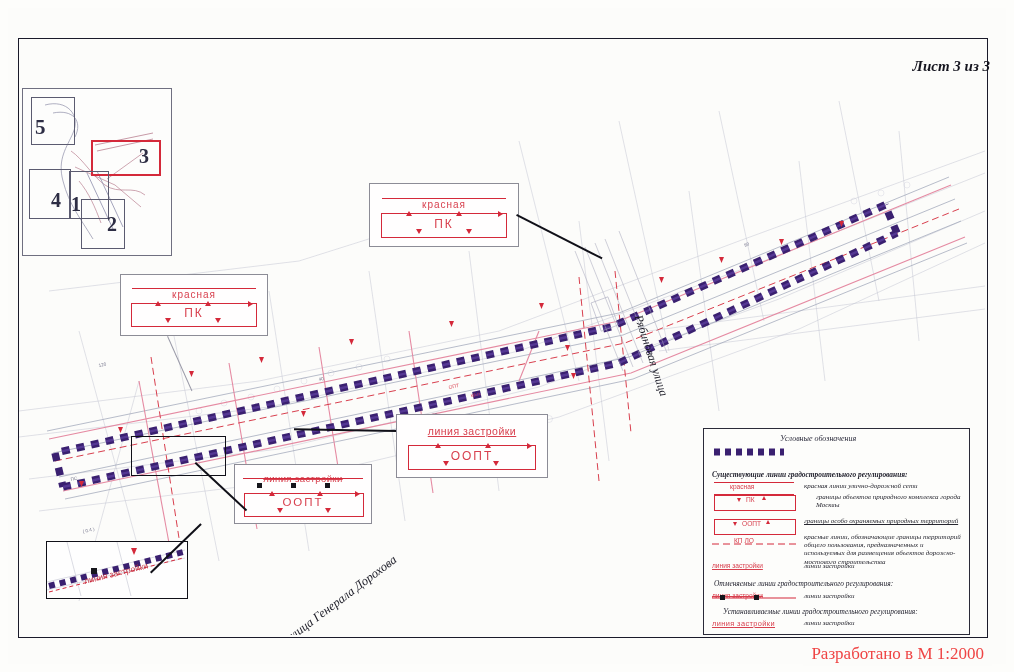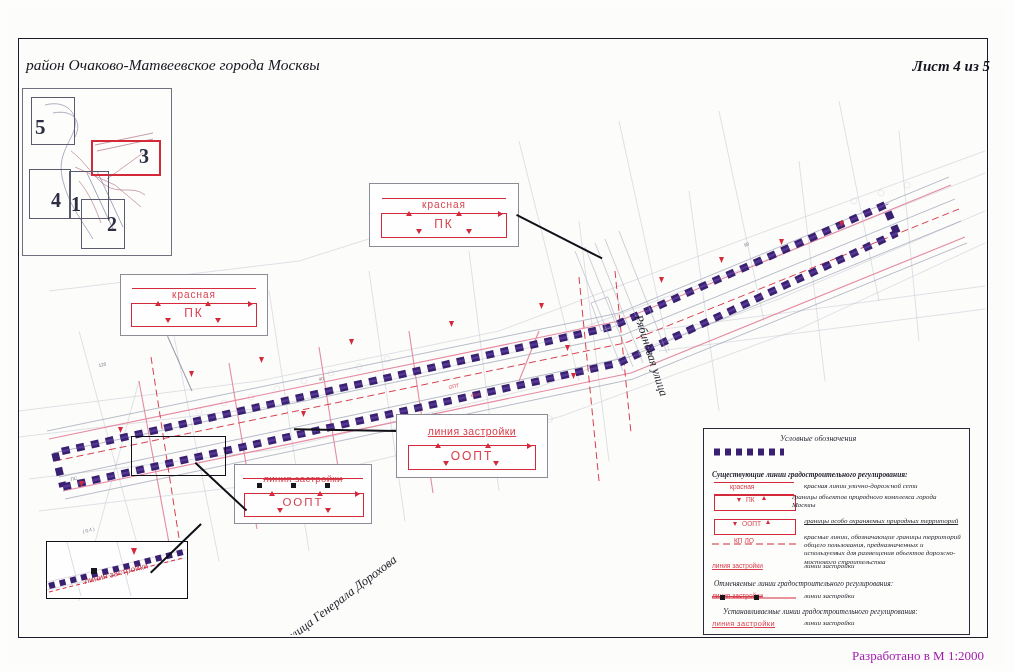--- a/index.html
+++ b/index.html
@@ -3,21 +3,21 @@
 <meta charset="utf-8">
 <style>
   html,body{margin:0;padding:0;background:#8d8d8d;}
   body{font-family:"Liberation Serif",serif;}
   #page{position:relative;width:1014px;height:672px;background:#fdfdfb;overflow:hidden;}
   #sheet{position:absolute;left:8px;top:8px;width:998px;height:656px;background:#fcfcfa;}
   .frame{position:absolute;border:1.6px solid #1a1a2a;}
   #outerframe{left:18px;top:38px;width:968px;height:598px;}
   #titletext{position:absolute;left:26px;top:56px;font-style:italic;font-size:15.5px;color:#15151f;white-space:nowrap;}
   #sheetno{position:absolute;right:24px;top:58px;font-style:italic;font-weight:bold;font-size:15px;color:#15151f;white-space:nowrap;}
-  #footer{position:absolute;right:22px;bottom:6px;font-size:13px;color:#a21caf;
+  #footer{position:absolute;right:22px;bottom:6px;font-size:17px;color:#ef4444;
           background:#fcfcfa;padding:2px 8px;white-space:nowrap;}
   #map{position:absolute;left:19px;top:81px;width:966px;height:554px;overflow:hidden;}
   svg{display:block;}
   .keymap{position:absolute;left:22px;top:88px;width:148px;height:166px;border:1.2px solid #6f6f80;background:#fdfdfc;}
   .kmbox{position:absolute;border:1px solid #5b5b70;background:rgba(255,255,255,0.0);}
   .kmnum{position:absolute;font-family:"Liberation Serif",serif;font-weight:bold;color:#2d2d44;}
   .cal{position:absolute;border:1.1px solid #8c8c96;background:#fffefe;}
   .cal .inner{position:absolute;border:1.3px solid #d4293a;}
   .cal .toplbl{position:absolute;width:100%;text-align:center;font-family:"Liberation Sans",sans-serif;
         color:#d8404e;letter-spacing:1px;white-space:nowrap;}
@@ -40,22 +40,21 @@
   .leader{position:absolute;background:#101018;transform-origin:0 0;}
 </style>
 </head>
 <body>
 
 <div id="page">
   <div id="sheet"></div>
 
   <div class="frame" id="outerframe"></div>
 
-  <div id="titletext">район Очаково-Матвеевское города Москвы</div>
-  <div id="sheetno">Лист 4 из 5</div>
+  <div id="sheetno">Лист 3 из 3</div>
   <div id="footer">Разработано в М 1:2000</div>
 
   <div id="map">
     <svg width="966" height="554" viewBox="0 0 966 554">
       <defs>
         <pattern id="hatch" width="6" height="6" patternUnits="userSpaceOnUse" patternTransform="rotate(35)">
           <line x1="0" y1="0" x2="0" y2="6" stroke="#b9b9cc" stroke-width="0.4"></line>
         </pattern>
       </defs>
 
@@ -309,21 +308,21 @@
     <div class="lg-sec" style="left:8px;top:41px;width:252px;font-weight:bold;">Существующие линии градостроительного регулирования:</div>
 
     <div class="lg-box" style="left:10px;top:53px;width:80px;height:11px;border-left:none;border-right:none;"></div>
     <div class="lg-red" style="left:26px;top:54px;">красная</div>
     <div class="lg-txt" style="left:100px;top:53px;width:158px;">красная линии улично-дорожной сети</div>
 
     <div class="lg-box" style="left:10px;top:66px;width:80px;height:14px;"></div>
     <div class="lg-red" style="left:42px;top:67px;">ПК</div>
     <div class="tri-dn" style="left:33px;top:69px;border-left-width:2.4px;border-right-width:2.4px;border-top-width:4px;"></div>
     <div class="tri-up" style="left:58px;top:67px;border-left-width:2.4px;border-right-width:2.4px;border-bottom-width:4px;"></div>
-    <div class="lg-txt" style="left:88px;top:64px;width:158px;">границы объектов природного комплекса города Москвы</div>
+    <div class="lg-txt" style="left:112px;top:64px;width:158px;">границы объектов природного комплекса города Москвы</div>
 
     <div class="lg-box" style="left:10px;top:90px;width:80px;height:14px;"></div>
     <div class="lg-red" style="left:38px;top:91px;">ООПТ</div>
     <div class="tri-dn" style="left:29px;top:93px;border-left-width:2.4px;border-right-width:2.4px;border-top-width:4px;"></div>
     <div class="tri-up" style="left:62px;top:91px;border-left-width:2.4px;border-right-width:2.4px;border-bottom-width:4px;"></div>
     <div class="lg-txt" style="left:100px;top:88px;width:158px;text-decoration:underline;">границы особо охраняемых природных территорий</div>
 
     <svg width="84" height="10" viewBox="0 0 84 10" style="position:absolute;left:8px;top:110px;">
       <g stroke="#d4293a" stroke-width="1" stroke-dasharray="7 4">
           <path d="M0 5 L84 5"></path>

